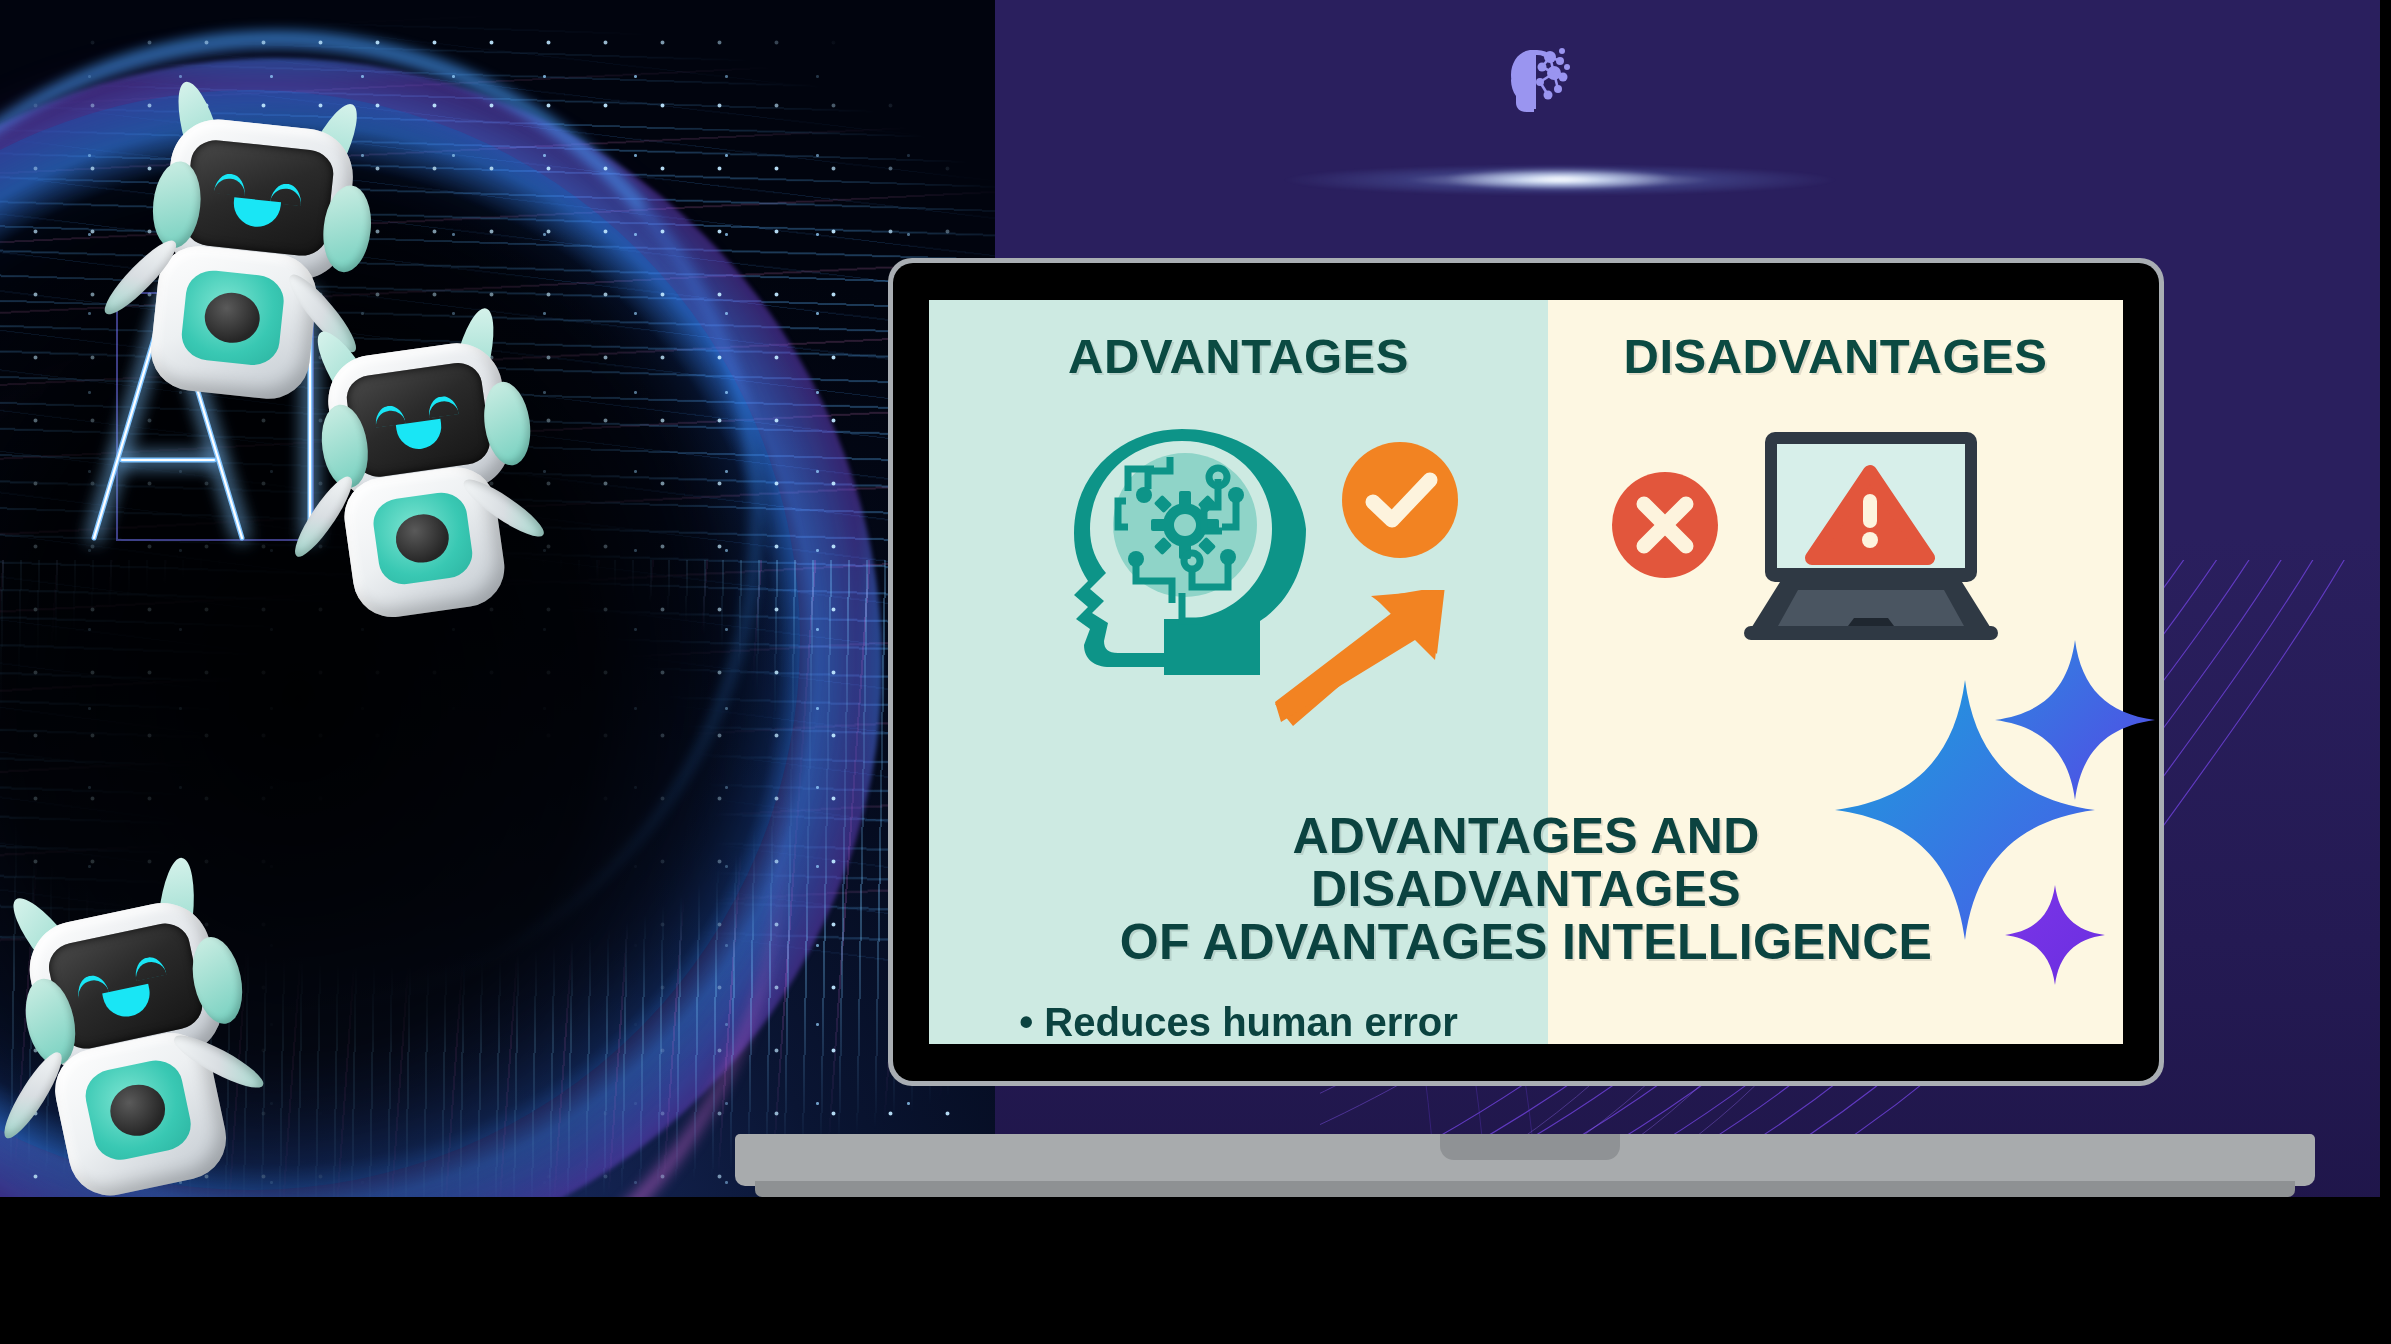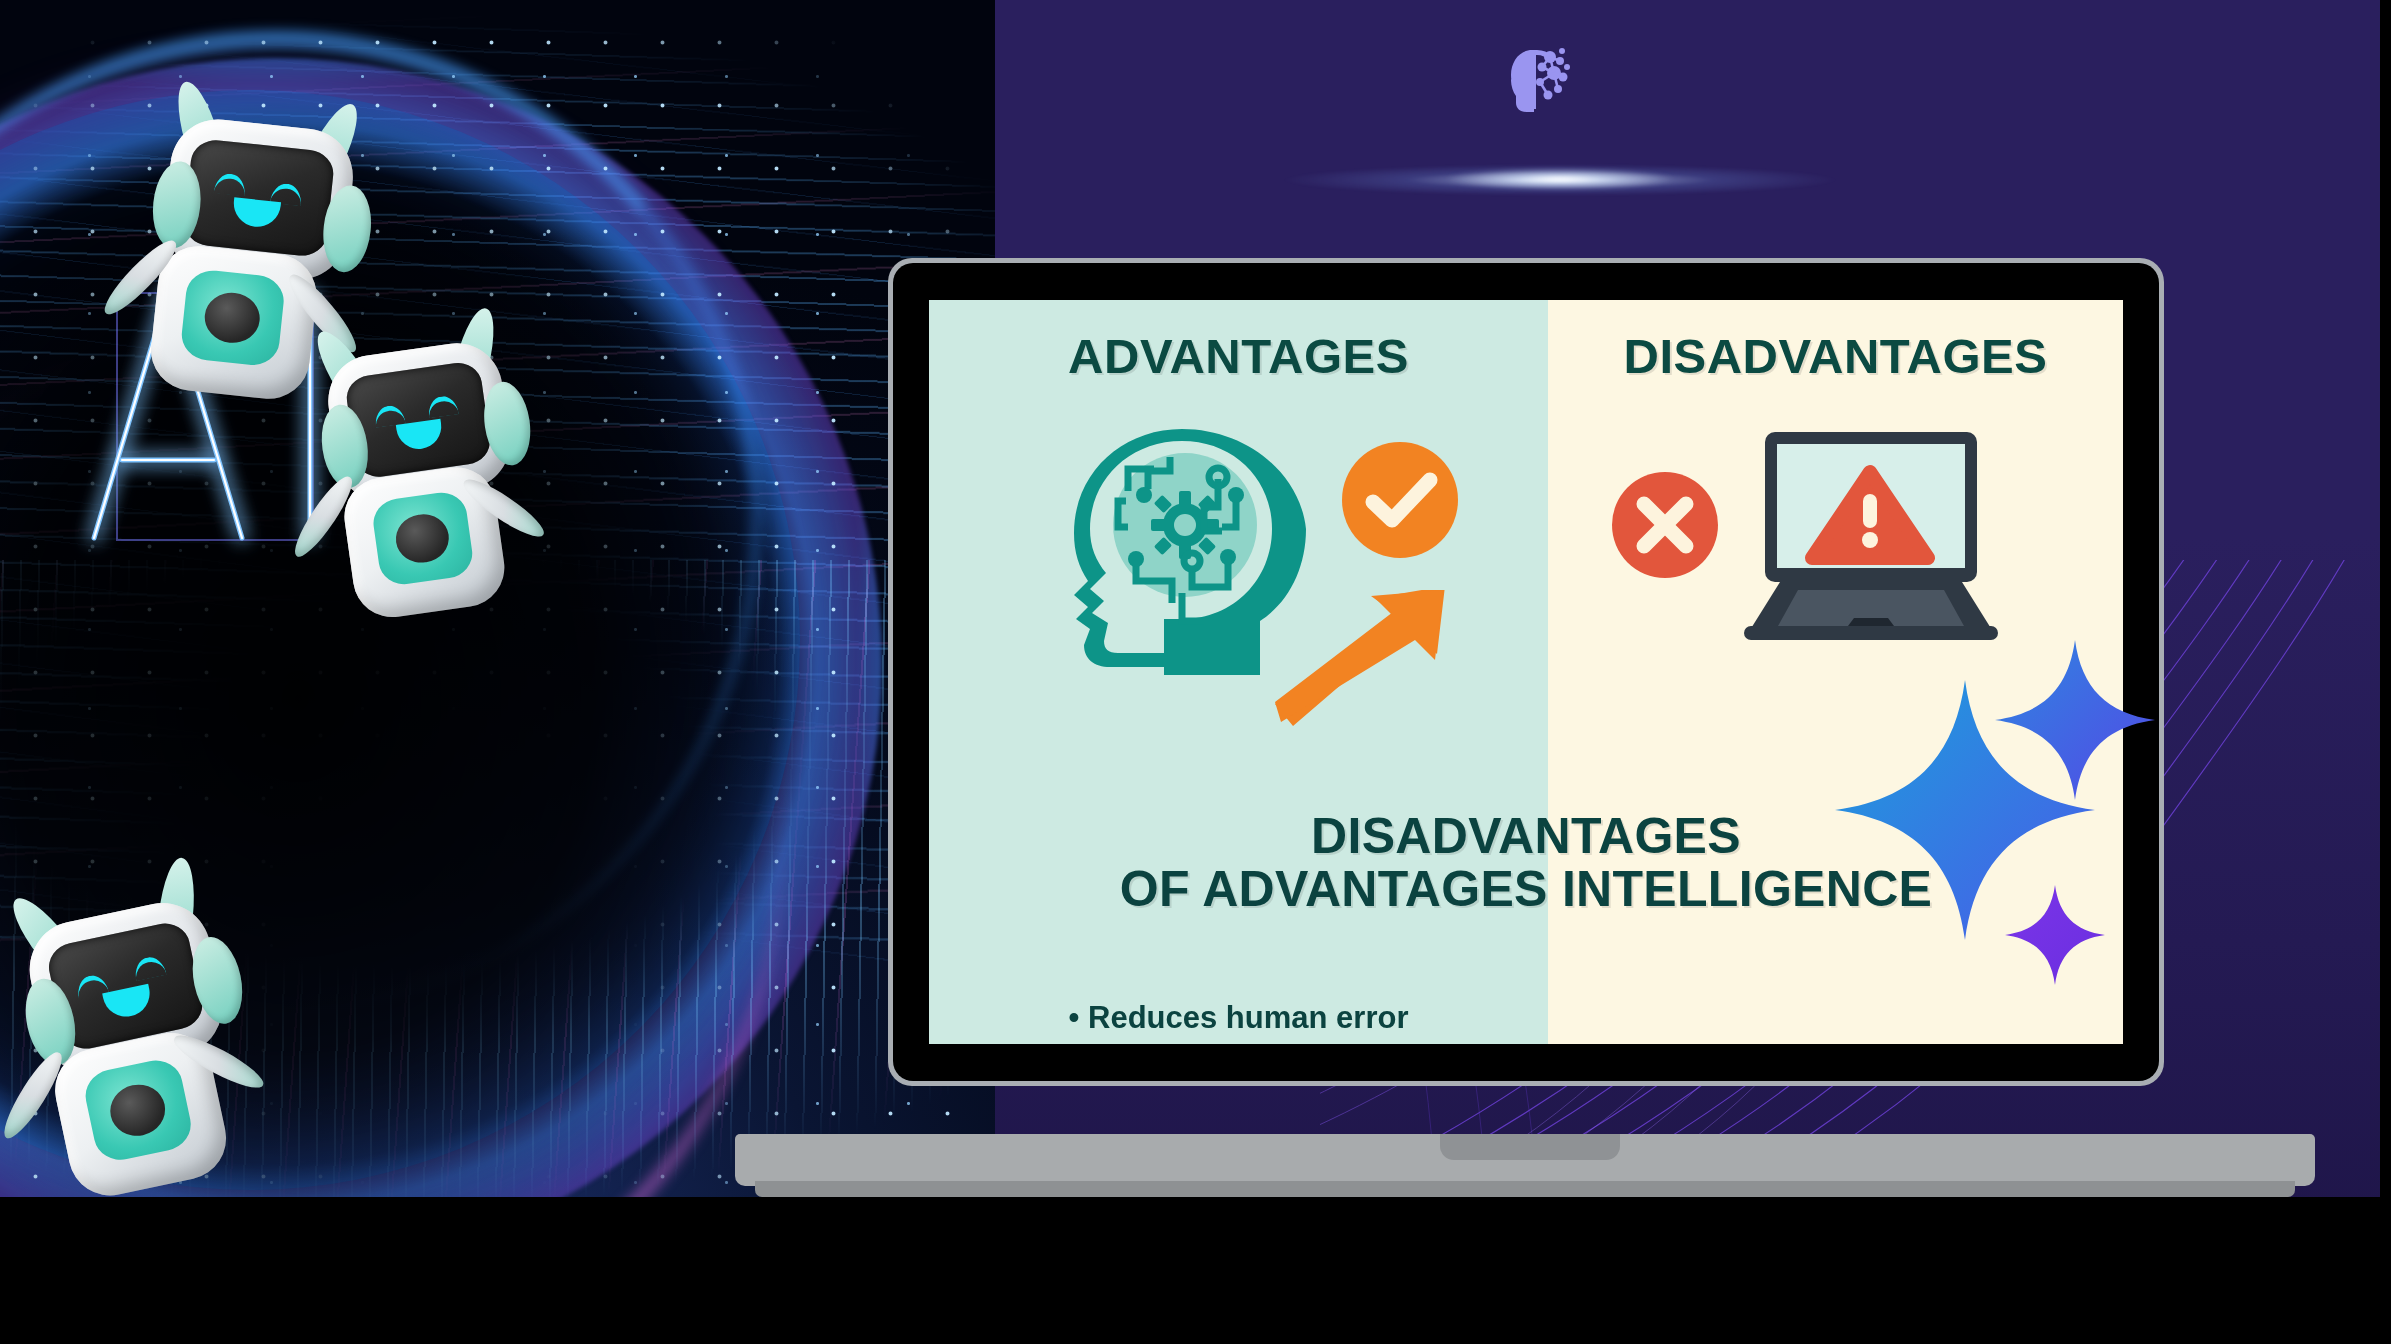--- a/index.html
+++ b/index.html
@@ -101,21 +101,21 @@
   .col-adv{position:relative;width:619px;height:100%;background:#cdeae2;}
   .col-dis{position:relative;width:575px;height:100%;background:#fdf7e2;}
   .col-head{position:absolute;top:28px;left:0;width:100%;text-align:center;
     font-weight:bold;font-size:49px;letter-spacing:.5px;color:#0b4a42;
     font-family:"Liberation Sans",sans-serif;text-shadow:2px 2px 0 rgba(0,0,0,.10);}
   .dis-head{font-size:49px;}
   .title-block{position:absolute;left:929px;top:810px;width:1194px;text-align:center;
     color:#0b4340;font-weight:bold;font-size:50px;line-height:1.06;letter-spacing:.3px;
     text-shadow:2px 2px 0 rgba(0,0,0,.10);z-index:6;pointer-events:none;}
   .bullet-row{position:absolute;left:929px;top:1000px;width:1194px;display:flex;z-index:6;}
-  .bullet{font-weight:bold;font-size:31px;color:#0b4340;}
+  .bullet{font-weight:bold;font-size:40px;color:#0b4340;}
   .b-left{width:619px;text-align:center;}
   .b-right{width:575px;text-align:center;}
 
   .brain-wrap{position:absolute;left:1040px;top:425px;width:270px;height:250px;}
   .check-wrap{position:absolute;left:1340px;top:440px;width:120px;height:120px;}
   .arrow-wrap{position:absolute;left:1275px;top:590px;width:170px;height:140px;}
   .xmark-wrap{position:absolute;left:1610px;top:470px;width:110px;height:110px;}
   .laptop-icon-wrap{position:absolute;left:1720px;top:430px;width:310px;height:215px;}
   .spark{position:absolute;}
 
@@ -415,20 +415,21 @@
           <linearGradient id="sg3" x1="0" y1="0" x2="1" y2="1">
         <stop offset="0%" stop-color="#7b35e8"></stop>
             <stop offset="100%" stop-color="#6a2ee0"></stop>
           </linearGradient>
         </defs>
       <path fill="url(#sg3)" d="M50 0 C54 30 70 46 100 50 C70 54 54 70 50 100 C46 70 30 54 0 50 C30 46 46 30 50 0 Z"></path>
     </svg>
   </div>
 
   <div class="title-block">
+    <div>ADVANTAGES AND</div>
     <div>DISADVANTAGES</div>
     <div>OF ADVANTAGES INTELLIGENCE</div>
   </div>
 
   <div class="bullet-row">
     <div class="bullet b-left">• Reduces human error</div>
   </div>
 
   <div class="laptop-base"></div>
   <div class="laptop-notch"></div>

